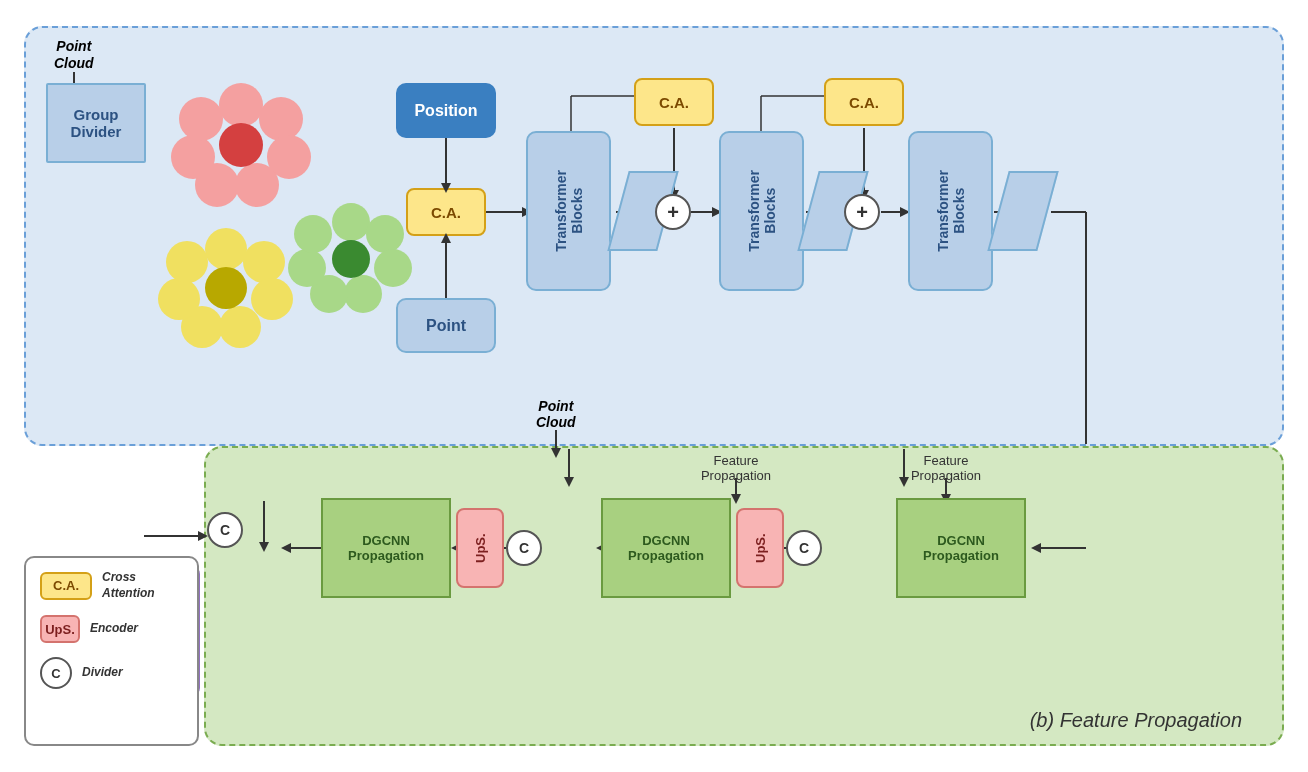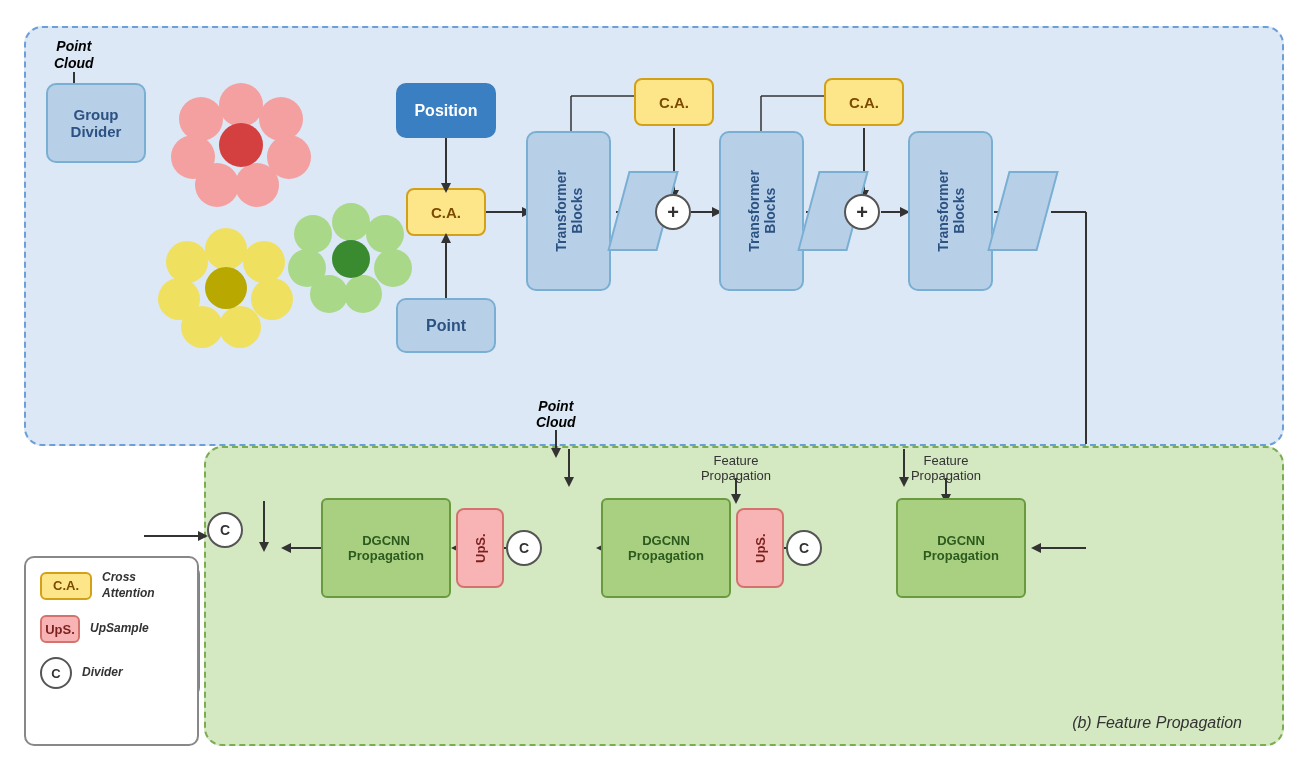--- a/index.html
+++ b/index.html
@@ -45,21 +45,21 @@
 
     
     .group-divider-box {
       position: absolute;
       top: 55px;
       left: 20px;
       width: 100px;
       height: 80px;
       background: #b8cfe8;
       border: 2px solid #7aafd4;
-      border-radius: 10px;
+      border-radius: 2px;
       display: flex;
       align-items: center;
       justify-content: center;
       font-size: 15px;
       font-weight: bold;
       text-align: center;
       color: #2c5282;
     }
 
     
@@ -191,33 +191,33 @@
       background: #d4e8c2;
       border: 2.5px dashed #7aac50;
       border-radius: 18px;
       padding: 15px;
     }
 
     .feature-prop-title {
       position: absolute;
       bottom: 12px;
       right: 40px;
-      font-size: 16px;
+      font-size: 20px;
       font-style: italic;
       color: #333;
     }
 
     
     .dgcnn-box {
       position: absolute;
       width: 130px;
       height: 100px;
       background: #a8d080;
       border: 2px solid #6a9a40;
-      border-radius: 6px;
+      border-radius: 0;
       display: flex;
       align-items: center;
       justify-content: center;
       font-size: 13px;
       font-weight: bold;
       text-align: center;
       color: #2d5a1e;
     }
 
     
@@ -613,21 +613,21 @@
       <div class="legend-ca">
         <span>C.A.</span>
       </div>
       <div class="legend-text">Cross
 Attention</div>
     </div>
     <div class="legend-item">
       <div class="legend-ups">
         <span>UpS.</span>
       </div>
-      <div class="legend-text">UpSample</div>
+      <div class="legend-text">Encoder</div>
     </div>
     <div class="legend-item">
       <div class="legend-concat">
         <span>C</span>
       </div>
       <div class="legend-text">Divider</div>
     </div>
   </div>
 
   <svg style="position:absolute; top:0; left:0; width:100%; height:100%; pointer-events:none;">

